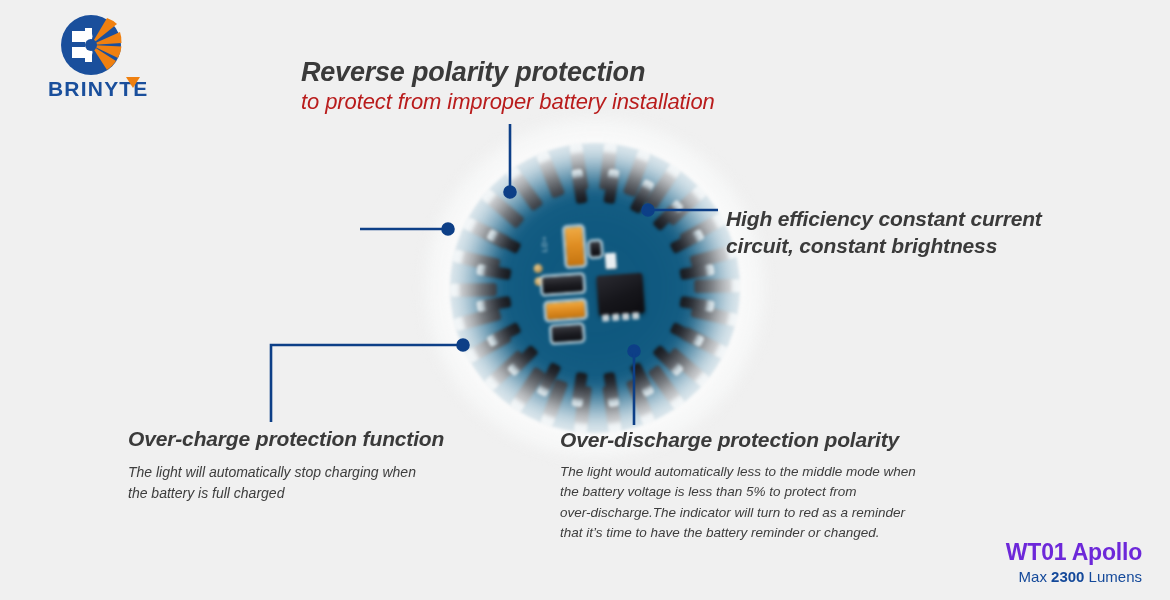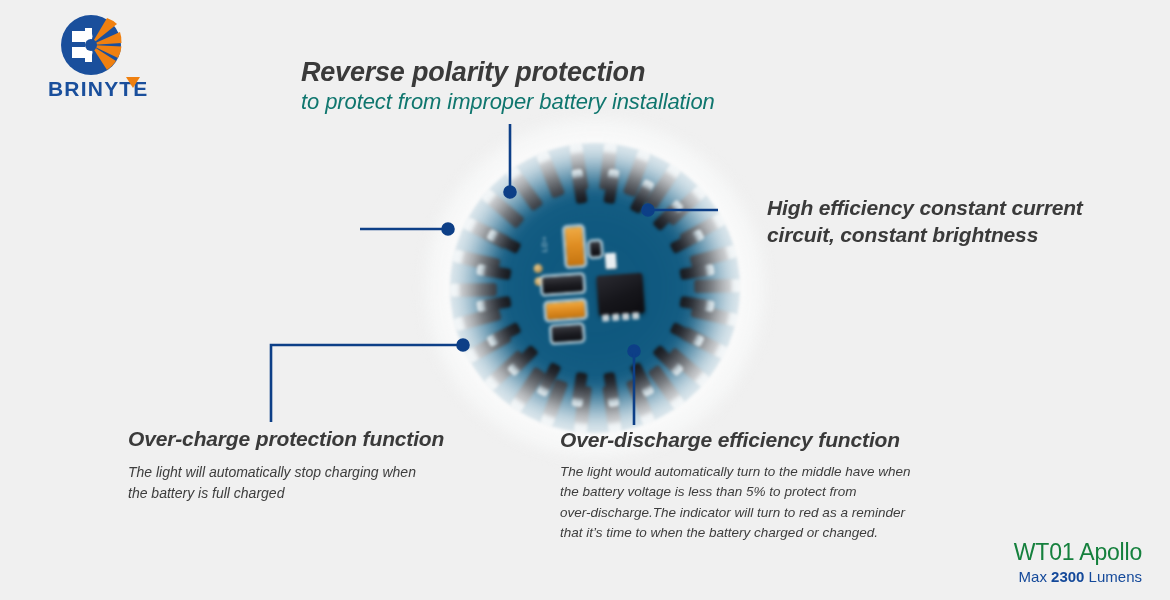--- a/index.html
+++ b/index.html
@@ -194,21 +194,21 @@
   .callout { position: absolute; z-index: 6; font-style: italic; }
   .c-title-lg {
     font-size: 27px;
     font-weight: bold;
     color: #3a3a3a;
     line-height: 1.2;
     letter-spacing: -0.2px;
   }
   .c-sub-lg {
     font-size: 22px;
-    color: #0f766e;
+    color: #b91c1c;
     line-height: 1.25;
     letter-spacing: -0.1px;
   }
   .c-title-md {
     font-size: 21px;
     font-weight: bold;
     color: #3a3a3a;
     line-height: 1.28;
     letter-spacing: -0.15px;
   }
@@ -232,22 +232,22 @@
   
   #product-badge {
     position: absolute;
     right: 28px;
     bottom: 14px;
     text-align: right;
     z-index: 6;
   }
   #product-name {
     font-size: 23px;
-    font-weight: normal;
-    color: #15803d;
+    font-weight: bold;
+    color: #6d28d9;
     letter-spacing: -0.2px;
     line-height: 1.15;
     text-align: center;
   }
   #product-lumens {
     font-size: 15px;
     color: #14499a;
     line-height: 1.3;
     margin-top: 1px;
   }
@@ -366,37 +366,37 @@
       <line x1="634" y1="353" x2="634" y2="425"></line>
     </g>
   </svg>
 
   <div class="callout" style="left:301px; top:56px; width:520px;">
     <div class="c-title-lg">Reverse polarity protection</div>
     <div class="c-sub-lg">to protect from improper battery installation</div>
   </div>
 
 
-  <div class="callout" style="left:726px; top:195px; width:400px;margin-left:41px;">
+  <div class="callout" style="left:726px; top:206px; width:400px;">
     <div class="c-title-md">High efficiency constant current</div>
     <div class="c-title-md">circuit, constant brightness</div>
   </div>
 
   <div class="callout" style="left:128px; top:426px; width:420px;">
     <div class="c-title-md">Over-charge protection function</div>
     <div class="c-body" style="margin-top:9px;">The light will automatically stop charging when</div>
     <div class="c-body">the battery is full charged</div>
   </div>
 
   <div class="callout" style="left:560px; top:427px; width:440px;">
-    <div class="c-title-md">Over-discharge efficiency function</div>
-    <div class="c-body-2" style="margin-top:8px;">The light would automatically turn to the middle have when</div>
+    <div class="c-title-md">Over-discharge protection polarity</div>
+    <div class="c-body-2" style="margin-top:8px;">The light would automatically less to the middle mode when</div>
     <div class="c-body-2">the battery voltage is less than 5% to protect from</div>
     <div class="c-body-2">over-discharge.The indicator will turn to red as a reminder</div>
-    <div class="c-body-2">that it’s time to when the battery charged or changed.</div>
+    <div class="c-body-2">that it’s time to have the battery reminder or changed.</div>
   </div>
 
   <div id="product-badge">
     <div id="product-name">WT01 Apollo</div>
     <div id="product-lumens"><span>Max </span><b>2300</b><span> Lumens</span></div>
   </div>
 
 </div>
 
 </body></html>

